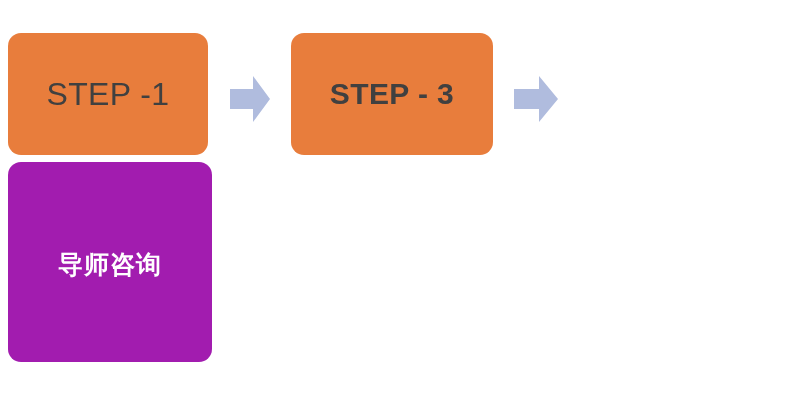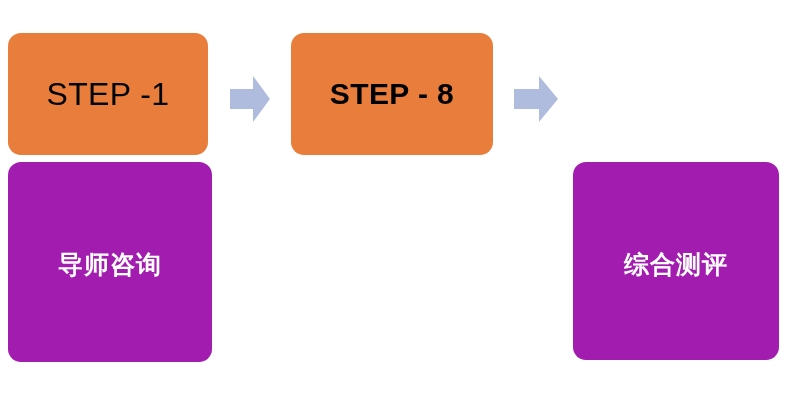--- a/index.html
+++ b/index.html
@@ -33,21 +33,21 @@
   .step-head {
     position: absolute;
     border-radius: 13px;
     background: #e87d3c;
     display: flex;
     align-items: center;
     justify-content: center;
     box-sizing: border-box;
   }
   .step-head-label {
-    color: #000000;
+    color: #404040;
     font-size: 31px;
     line-height: 1;
     letter-spacing: 0.4px;
     white-space: nowrap;
     text-align: center;
     user-select: none;
   }
   .weight-light .step-head-label {
     font-weight: 400;
     font-size: 32px;
@@ -108,32 +108,29 @@
 
   <div class="connector-arrow" style="left:230px; top:74px; width:40px; height:50px;">
     <svg viewBox="0 0 40 50" preserveAspectRatio="none">
       <polygon points="0,15 23,15 23,2 40,25 23,48 23,35 0,35" fill="#b0bcde"></polygon>
     </svg>
   </div>
 
   <div class="step-col" style="left:280px; width:230px;">
 
     <div class="step-head weight-bold" style="left:11px; top:33px; width:202px; height:122px;">
-      <span class="step-head-label">STEP - 8</span>
+      <span class="step-head-label">STEP - 3</span>
     </div>
 
   </div>
 
   <div class="connector-arrow" style="left:514px; top:74px; width:44px; height:50px;">
     <svg viewBox="0 0 44 50" preserveAspectRatio="none">
       <polygon points="0,15 25,15 25,2 44,25 25,48 25,35 0,35" fill="#b0bcde"></polygon>
     </svg>
   </div>
 
   <div class="step-col" style="left:560px; width:240px;">
 
 
-    <div class="step-body" style="left:13px; top:162px; width:206px; height:198px;">
-      <span class="step-body-label">综合测评</span>
-    </div>
   </div>
 
 </div>
 
 </body></html>

